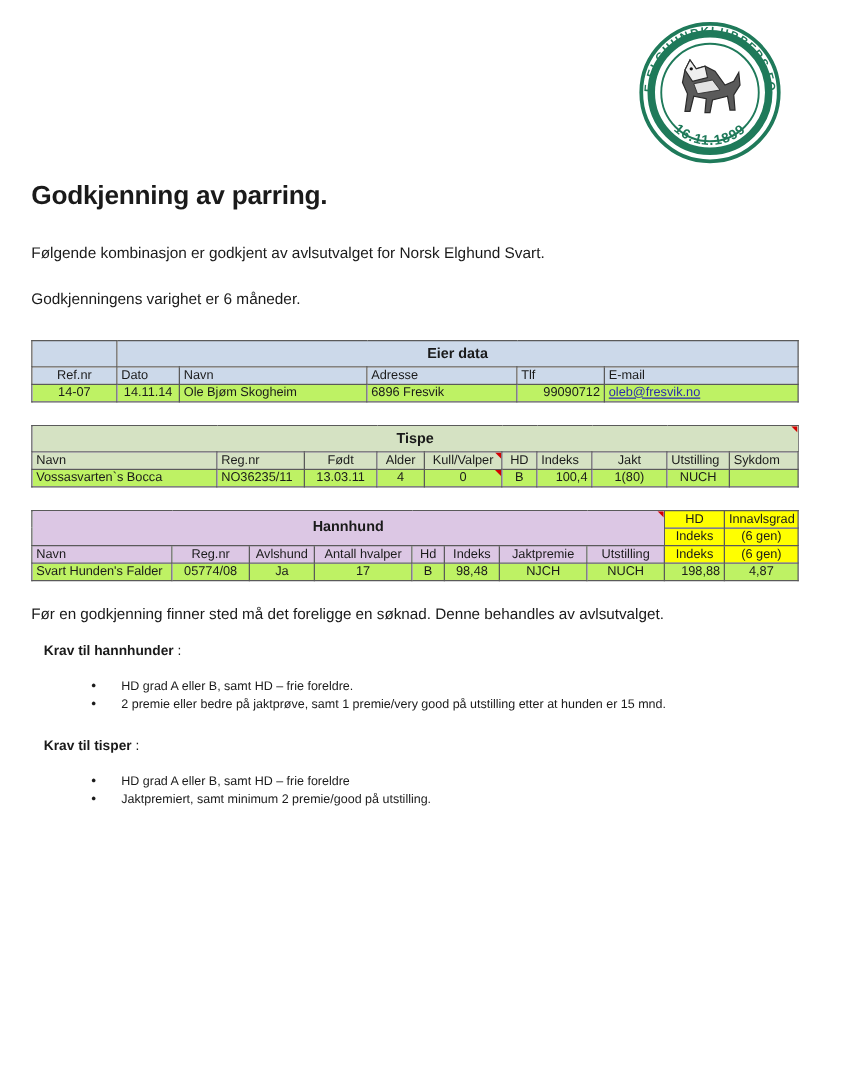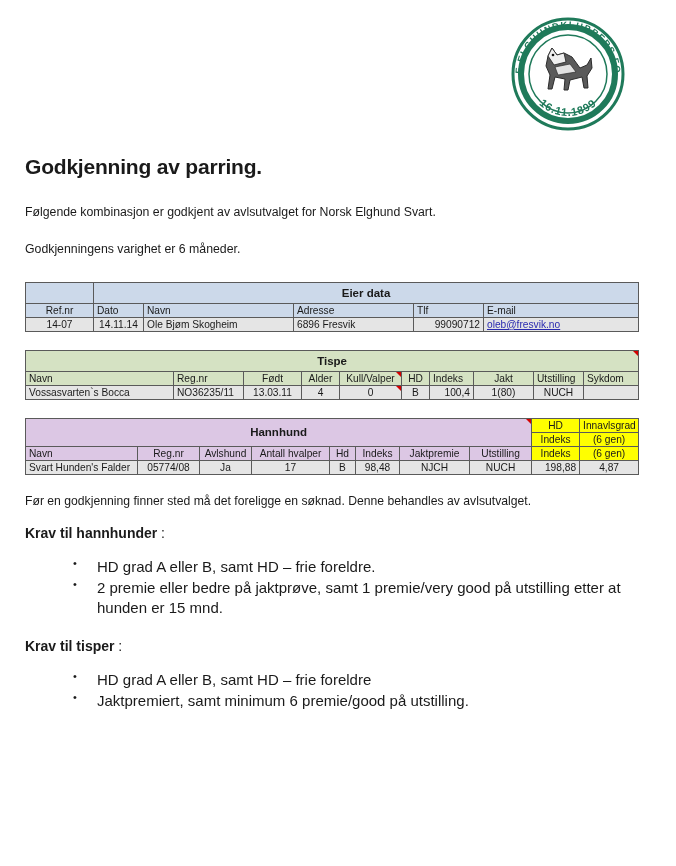--- a/index.html
+++ b/index.html
@@ -23,21 +23,21 @@
     top: 12px;
     width: 124px;
     height: 120px;
   }
   .logo-wrap svg { display: block; }
 
   
   .content {
     position: absolute;
     left: 25px;
-    top: 155px;
+    top: 145px;
     width: 628px;
   }
 
   h1.doc-title {
     font-size: 21px;
     font-weight: bold;
     margin: 0 0 26px 0;
     letter-spacing: -0.2px;
   }
 
@@ -60,21 +60,21 @@
   table.doc-table th {
     border: 1px solid #5a5a5a;
     padding: 1px 3px;
     height: 13px;
     box-sizing: border-box;
     overflow: hidden;
     white-space: nowrap;
     font-weight: normal;
     text-align: left;
     vertical-align: middle;
-    background: #e5e5e5;
+    background: #bef264;
   }
   .tbl-title {
     text-align: center !important;
     font-weight: bold !important;
     font-size: 11.5px;
     height: 21px !important;
   }
   .hdr { font-weight: normal; }
   .c { text-align: center !important; }
   .r { text-align: right !important; }
@@ -101,33 +101,33 @@
 
   
   p.body {
     font-size: 12.2px;
     line-height: 1.33;
     margin: 0 0 16px 0;
   }
   p.body.justify { text-align: justify; }
 
   h2.sub {
-    font-size: 14px;
+    font-size: 11px;
     font-weight: bold;
-    margin: 0 0 16px 0;
+    margin: 0 0 16px 10px;
   }
   h2.sub .plain { font-weight: normal; }
 
   ul.reqs {
     margin: 0 0 20px 0;
     padding-left: 48px;
     list-style: none;
   }
   ul.reqs li {
-    font-size: 15px;
+    font-size: 10px;
     line-height: 1.33;
     position: relative;
     padding-left: 24px;
     margin-bottom: 1px;
   }
   ul.reqs li::before {
     content: "\2022";
     position: absolute;
     left: 0;
     top: -1px;
@@ -302,16 +302,16 @@
 
   <ul class="reqs">
     <li>HD grad A eller B, samt HD – frie foreldre.</li>
     <li>2 premie eller bedre på jaktprøve, samt 1 premie/very good på utstilling etter at hunden er 15 mnd.</li>
   </ul>
 
   <h2 class="sub"><span>Krav til tisper</span><span class="plain"> :</span></h2>
 
   <ul class="reqs">
     <li>HD grad A eller B, samt HD – frie foreldre</li>
-    <li>Jaktpremiert, samt minimum 6 premie/good på utstilling.</li>
+    <li>Jaktpremiert, samt minimum 2 premie/good på utstilling.</li>
   </ul>
 
 </div>
 
 </body></html>

